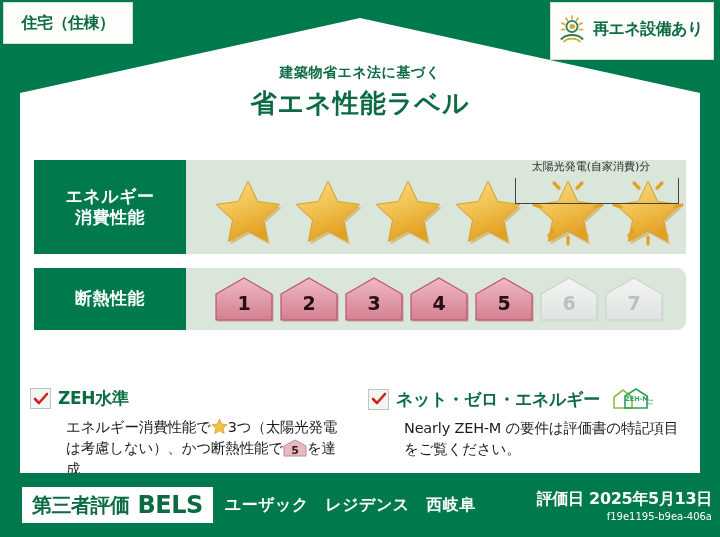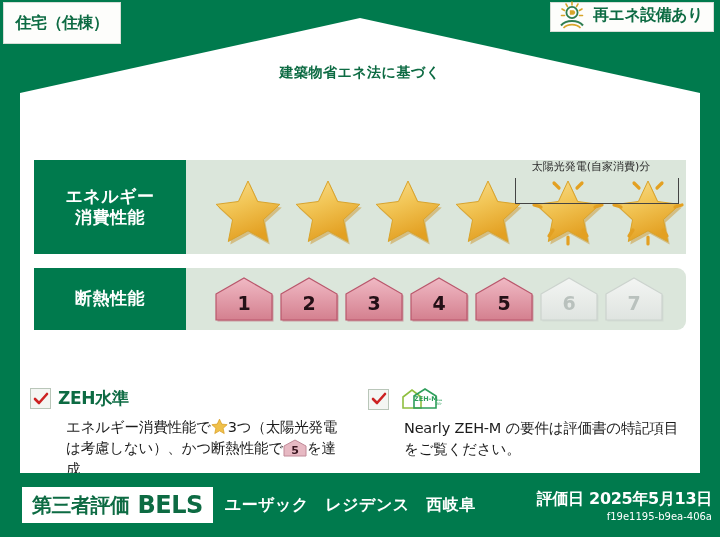--- a/index.html
+++ b/index.html
@@ -19,31 +19,31 @@
     position: absolute;
     left: 20px; top: 18px;
     width: 680px; height: 455px;
     background: #ffffff;
     clip-path: polygon(0% 16.5%, 50% 0%, 100% 16.5%, 100% 100%, 0% 100%);
   }
 
   
   .tab-house-type {
     position: absolute; left: 3px; top: 2px;
-    width: 118px; height: 42px;
+    width: 130px; height: 42px;
     background: #fdfdfb;
     border: 1px solid #d6ddd6;
     display: flex; align-items: center; justify-content: center;
     color: #0d6b43; font-weight: bold; font-size: 16px;
     letter-spacing: -0.5px;
     z-index: 6;
   }
   .tab-renewable {
     position: absolute; right: 6px; top: 2px;
-    height: 30px; padding: 0 10px 4px 6px;
+    height: 58px; padding: 0 10px 4px 6px;
     background: #fdfdfb;
     border: 1px solid #d6ddd6;
     display: flex; align-items: center; gap: 6px;
     color: #0d6b43; font-weight: bold; font-size: 16px;
     letter-spacing: -0.5px;
     z-index: 6;
   }
   .sun-icon { width: 30px; height: 28px; flex: 0 0 30px; }
 
   
@@ -201,20 +201,21 @@
         <path d="M12.8 9.2 h3.6 a2.4 2.4 0 0 1 0 4.6 h-3.6 z" fill="#d7a52a"></path>
         <path d="M4 24.5 C 9 18.5, 21 18.5, 26 24.5" fill="none" stroke="#2e7d50" stroke-width="2"></path>
         <path d="M6.5 27 C 10.5 22.5, 19.5 22.5, 23.5 27" fill="none" stroke="#d7a52a" stroke-width="1.6"></path>
       </svg>
     </span>
     <span>再エネ設備あり</span>
   </div>
 
   <div class="title-wrap">
     <div class="title-sub">建築物省エネ法に基づく</div>
+    <div class="title-main">省エネ性能ラベル</div>
   </div>
 
   <div class="row row-energy">
     <div class="row-label">
       <span>エネルギー</span>
       <span>消費性能</span>
     </div>
     <div class="row-body">
       <div class="stars" id="stars">
           <div class="star-cell">
@@ -443,20 +444,21 @@
     </div>
   </div>
 
   <div class="zeh zeh-right">
     <div class="zeh-head">
       <span class="chk">
         <svg viewBox="0 0 16 16">
           <path d="M2 8 L6 12 L14 3" fill="none" stroke="#cc2222" stroke-width="2.6" stroke-linecap="round" stroke-linejoin="round"></path>
         </svg>
       </span>
+      <span class="zeh-title">ネット・ゼロ・エネルギー</span>
       <span class="zehm-logo">
         <svg viewBox="0 0 44 24">
           <path d="M5 10 L14 3 L23 10 L23 21 L5 21 Z" fill="none" stroke="#8fbf3f" stroke-width="1.6"></path>
           <path d="M16 9 L27 2 L38 9 L38 21 L16 21 Z" fill="none" stroke="#2e9e5b" stroke-width="1.6"></path>
           <text x="16" y="14" font-size="6.5" font-weight="bold" fill="#2e9e5b" font-family="DejaVu Sans, sans-serif">ZEH-M</text>
           <text x="38" y="14" font-size="3.2" fill="#2e9e5b" font-family="DejaVu Sans, sans-serif">Nearly</text>
           <text x="38" y="18" font-size="3.2" fill="#2e9e5b" font-family="DejaVu Sans, sans-serif">ZEH-M</text>
         </svg>
       </span>
     </div>

